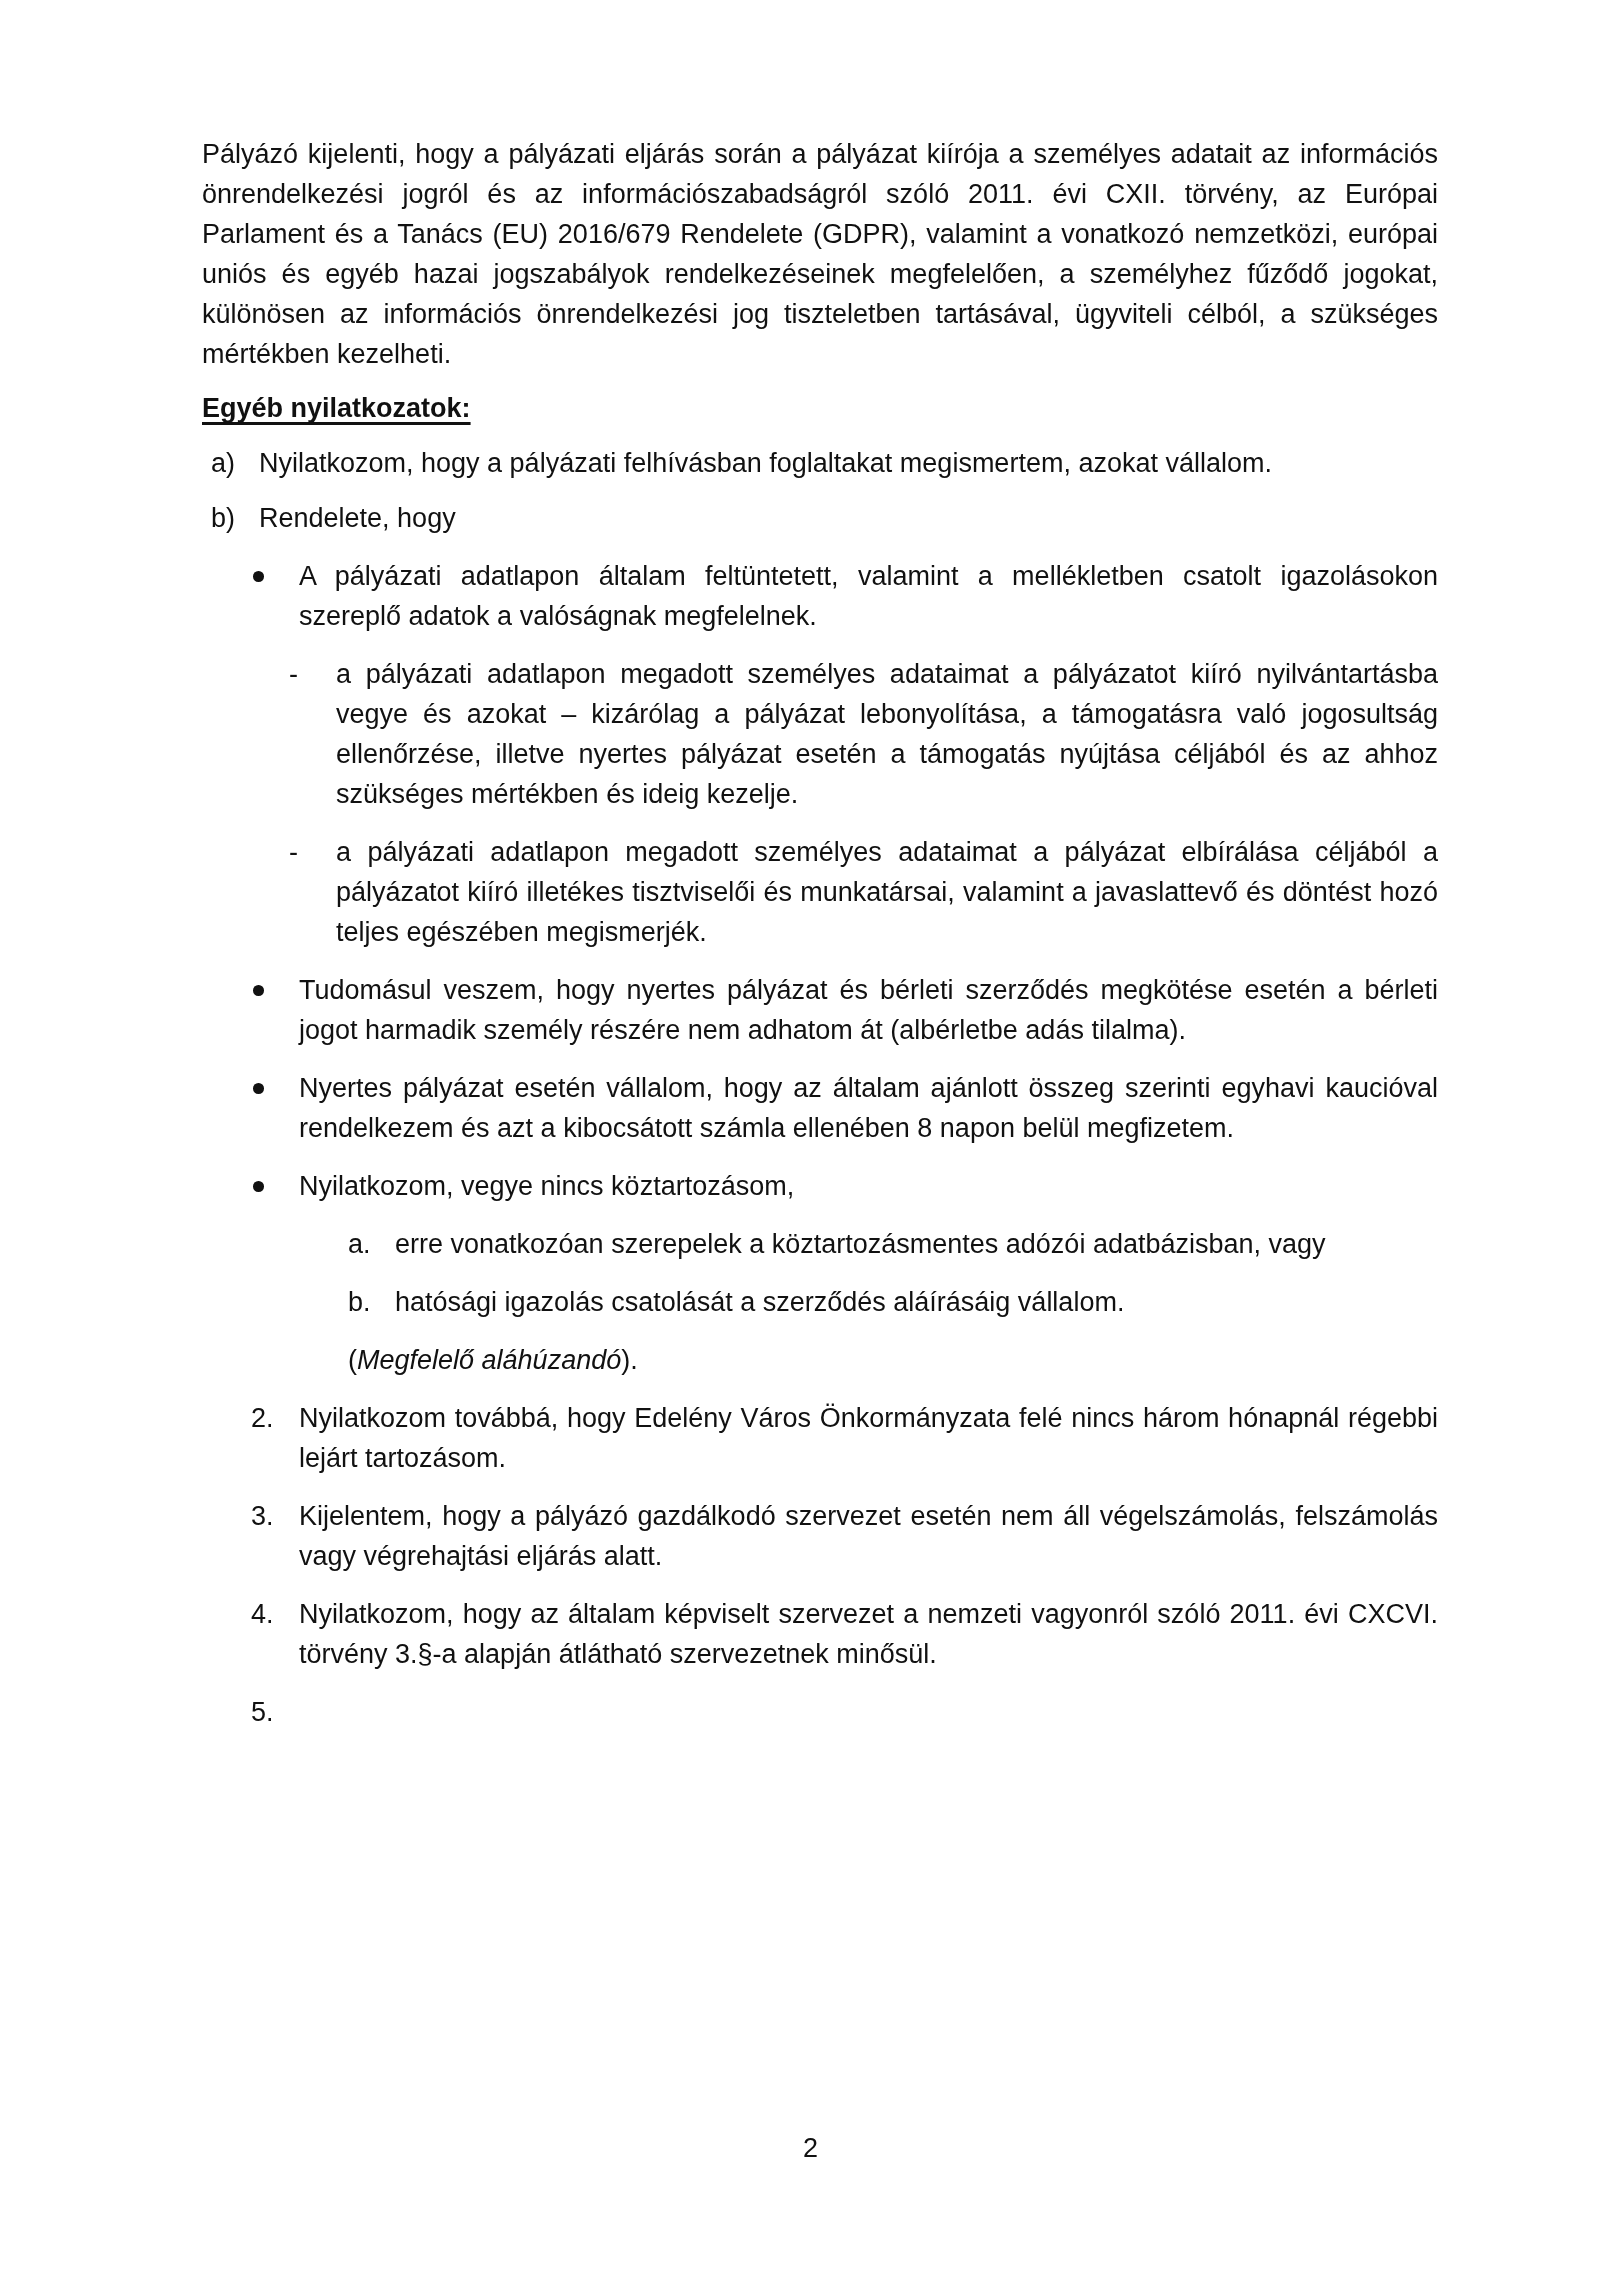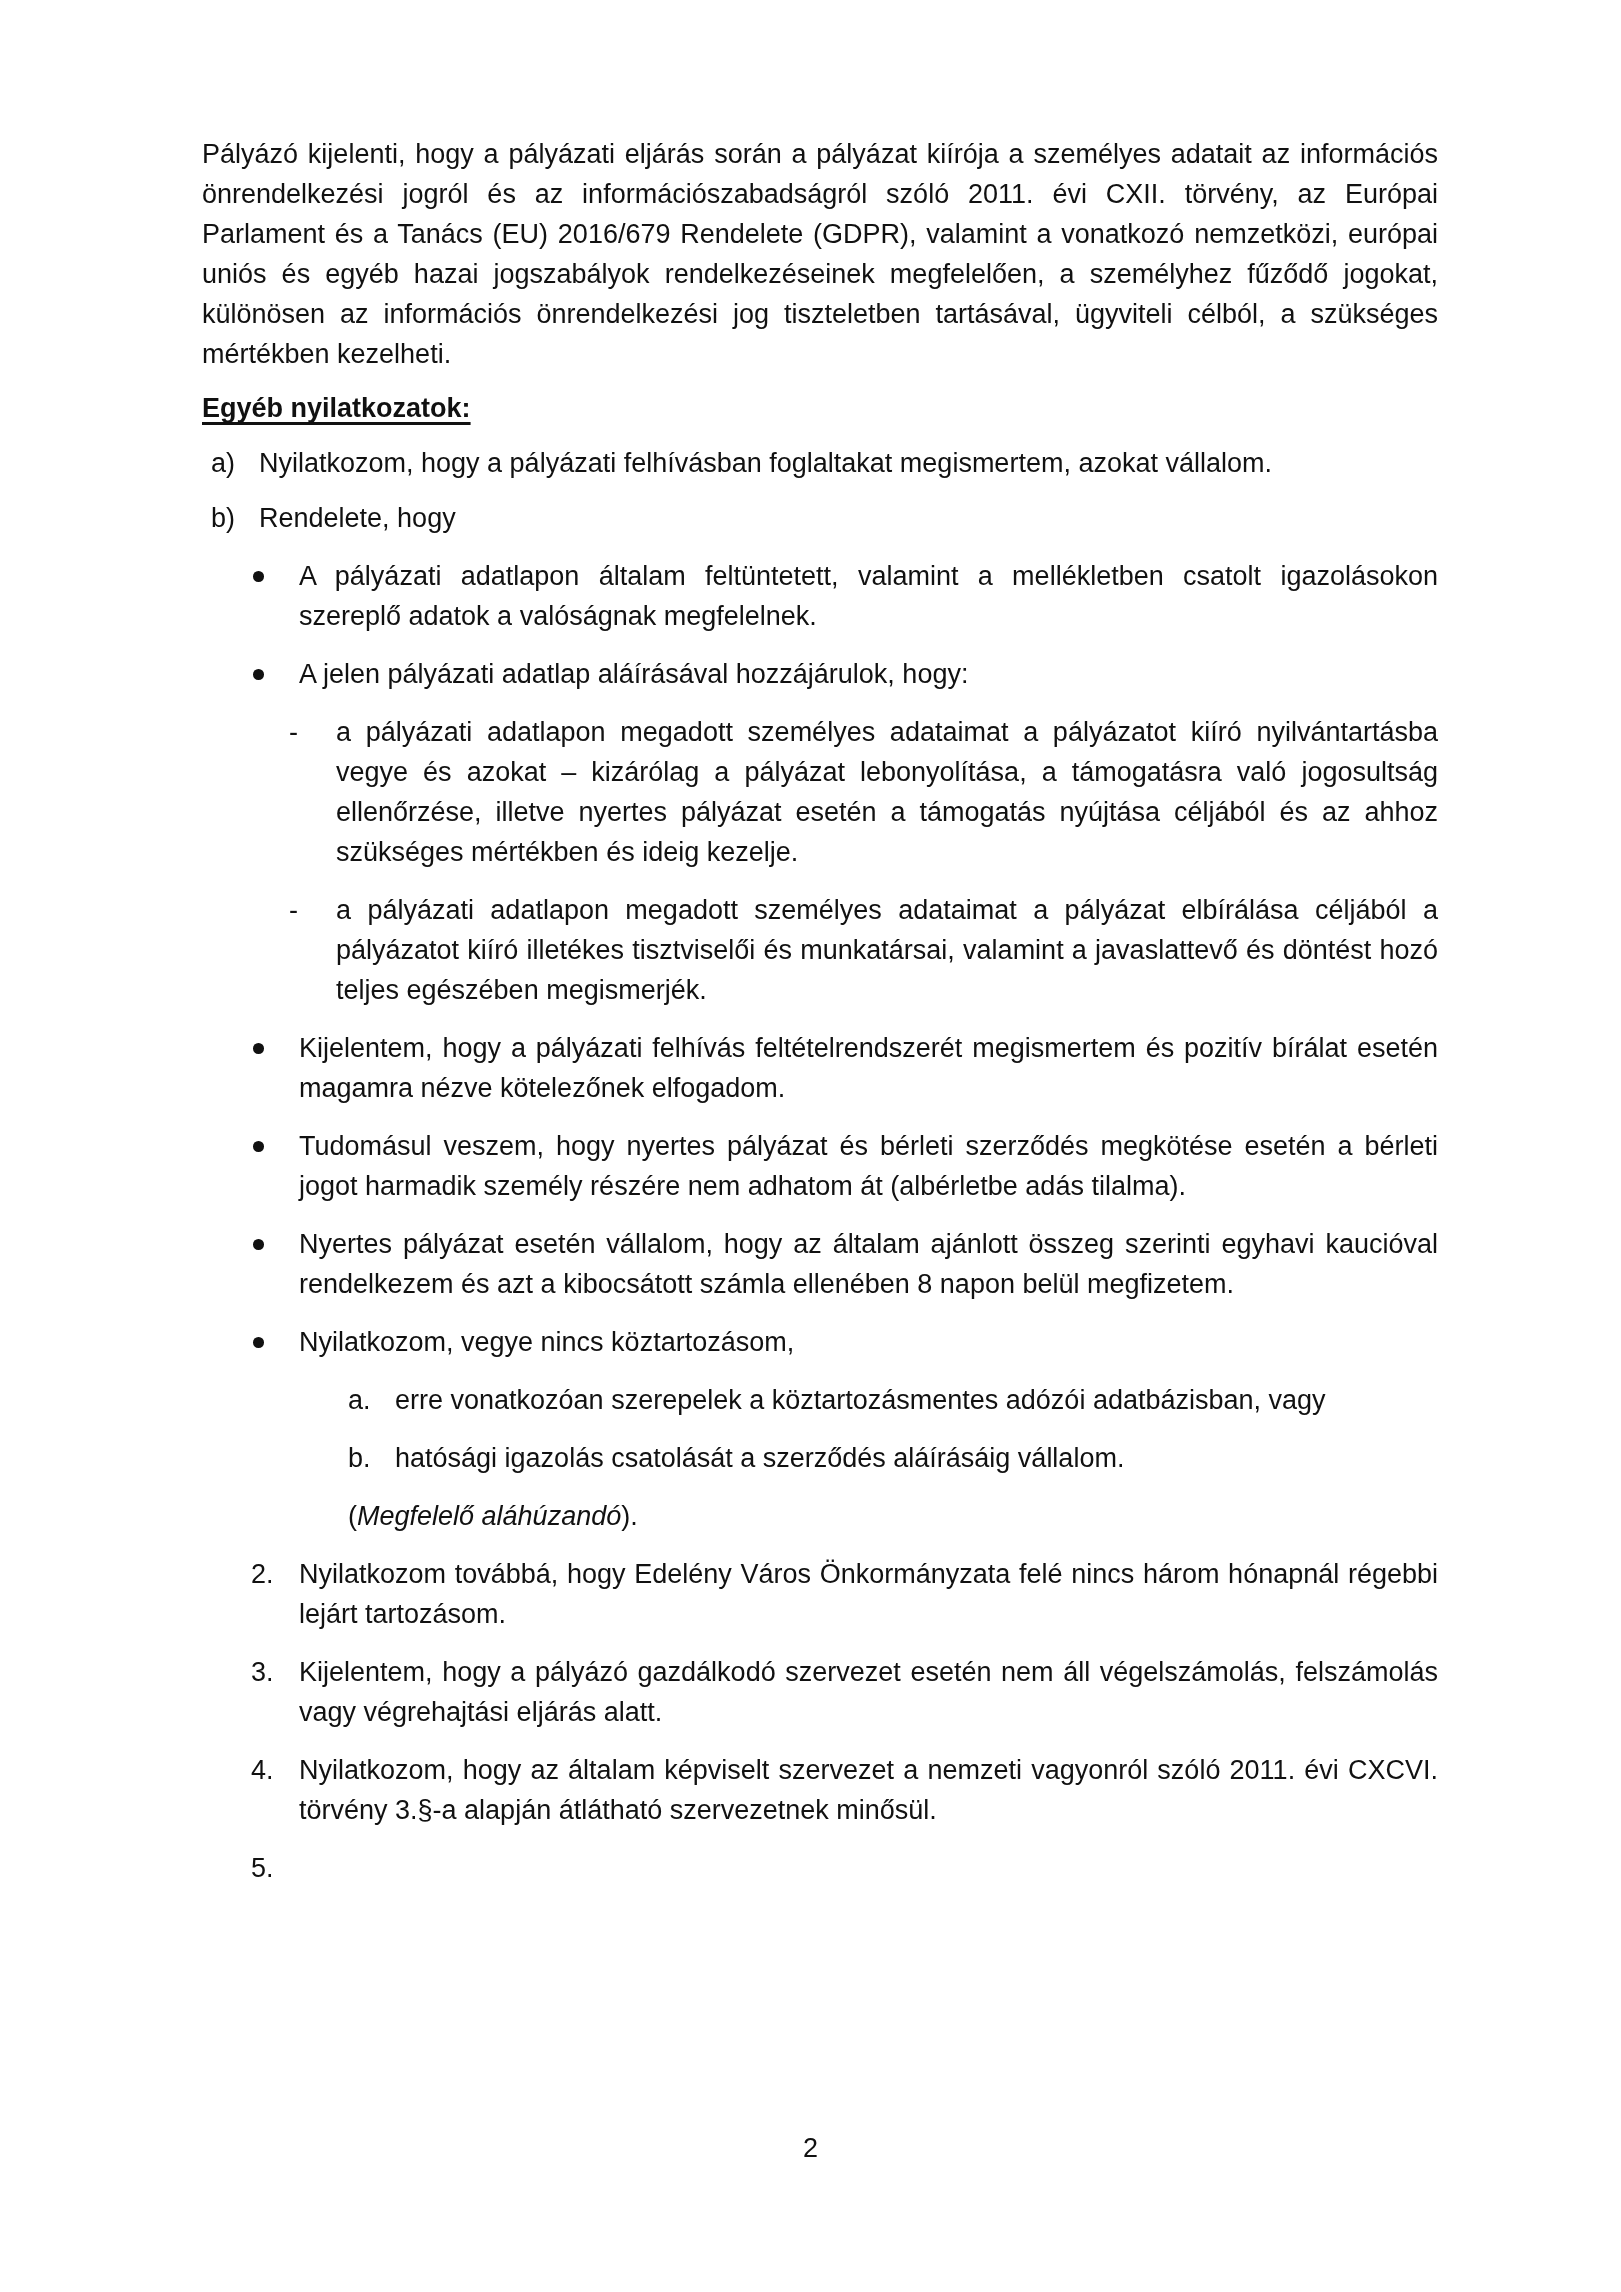--- a/index.html
+++ b/index.html
@@ -57,39 +57,31 @@
     <span class="mark">b)</span>
     <span>Rendelete, hogy</span>
   </div>
 
   <div class="row bullet just">
     <span class="mark"></span>
     <span>A pályázati adatlapon általam feltüntetett, valamint a mellékletben csatolt igazolásokon szereplő adatok a valóságnak megfelelnek.</span>
   </div>
 
 
-  <div class="row bullet just">
-    <span class="mark"></span>
-    <span>A jelen pályázati adatlap aláírásával hozzájárulok, hogy:</span>
-  </div>
 
   <div class="row dash just">
     <span class="mark">-</span>
     <span>a pályázati adatlapon megadott személyes adataimat a pályázatot kiíró nyilvántartásba vegye és azokat – kizárólag a pályázat lebonyolítása, a támogatásra való jogosultság ellenőrzése, illetve nyertes pályázat esetén a támogatás nyújtása céljából és az ahhoz szükséges mértékben és ideig kezelje.</span>
   </div>
 
   <div class="row dash just">
     <span class="mark">-</span>
     <span>a pályázati adatlapon megadott személyes adataimat a pályázat elbírálása céljából a pályázatot kiíró illetékes tisztviselői és munkatársai, valamint a javaslattevő és döntést hozó teljes egészében megismerjék.</span>
   </div>
 
-  <div class="row bullet just">
-    <span class="mark"></span>
-    <span>Kijelentem, hogy a pályázati felhívás feltételrendszerét megismertem és pozitív bírálat esetén magamra nézve kötelezőnek elfogadom.</span>
-  </div>
 
   <div class="row bullet just">
     <span class="mark"></span>
     <span>Tudomásul veszem, hogy nyertes pályázat és bérleti szerződés megkötése esetén a bérleti jogot harmadik személy részére nem adhatom át (albérletbe adás tilalma).</span>
   </div>
 
   <div class="row bullet just">
     <span class="mark"></span>
     <span>Nyertes pályázat esetén vállalom, hogy az általam ajánlott összeg szerinti egyhavi kaucióval rendelkezem és azt a kibocsátott számla ellenében 8 napon belül megfizetem.</span>
   </div>

